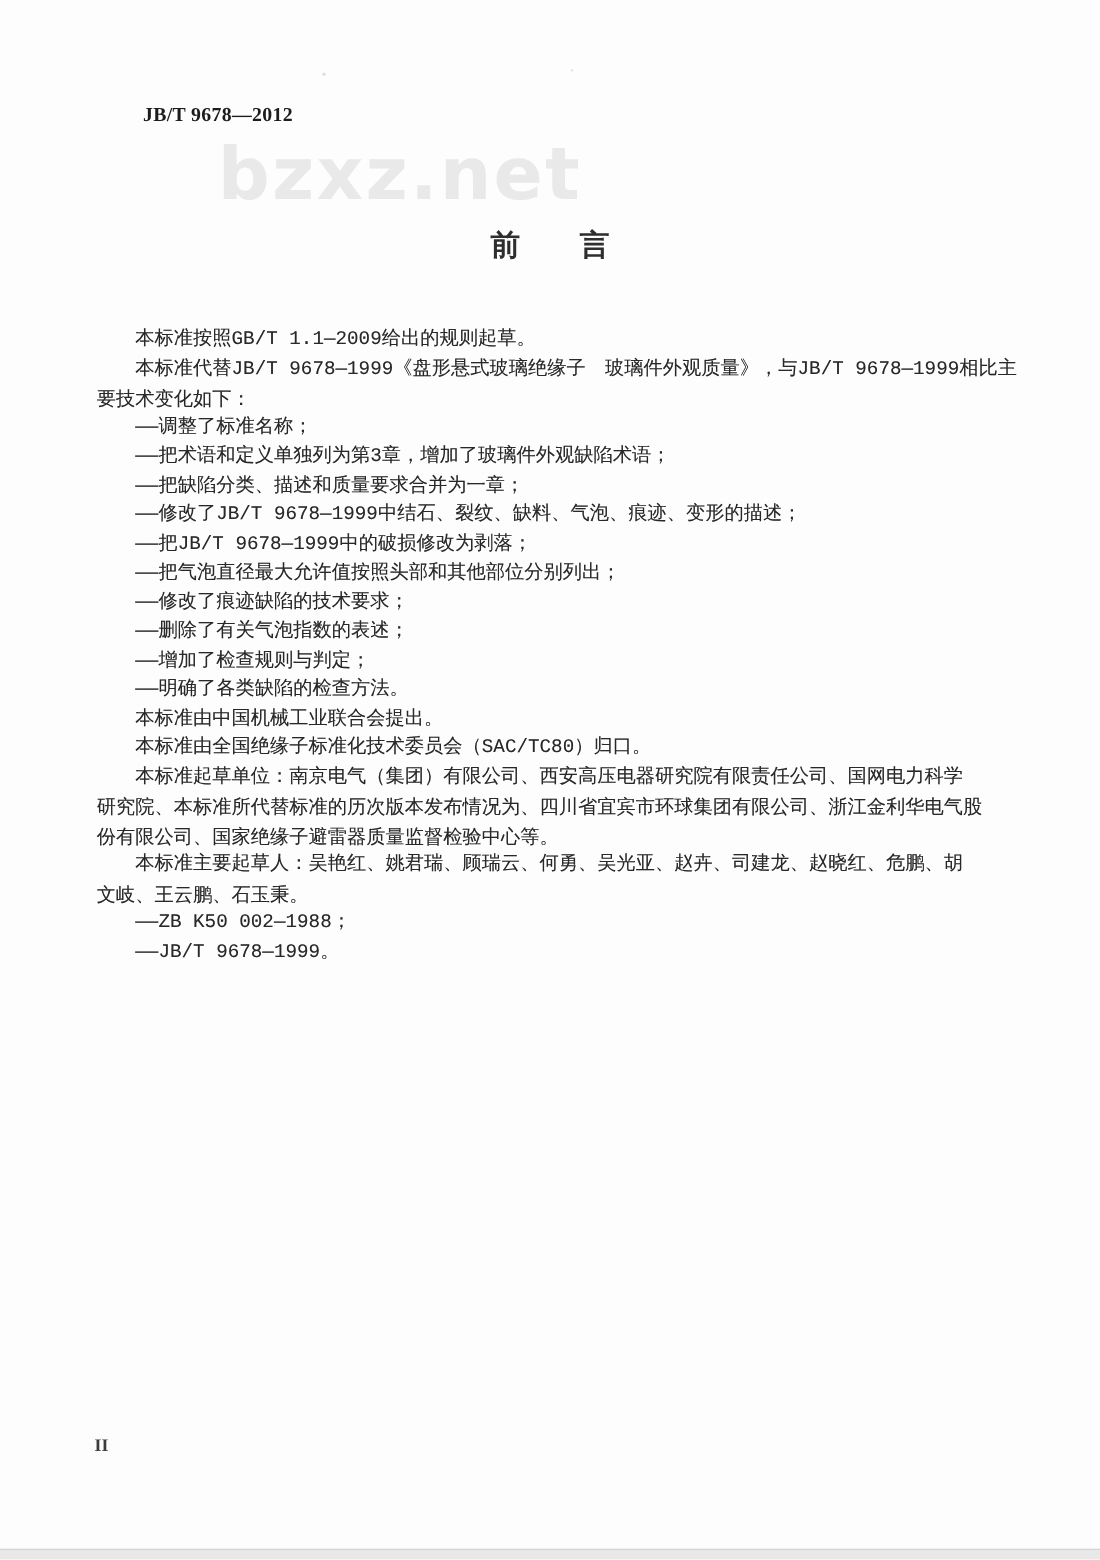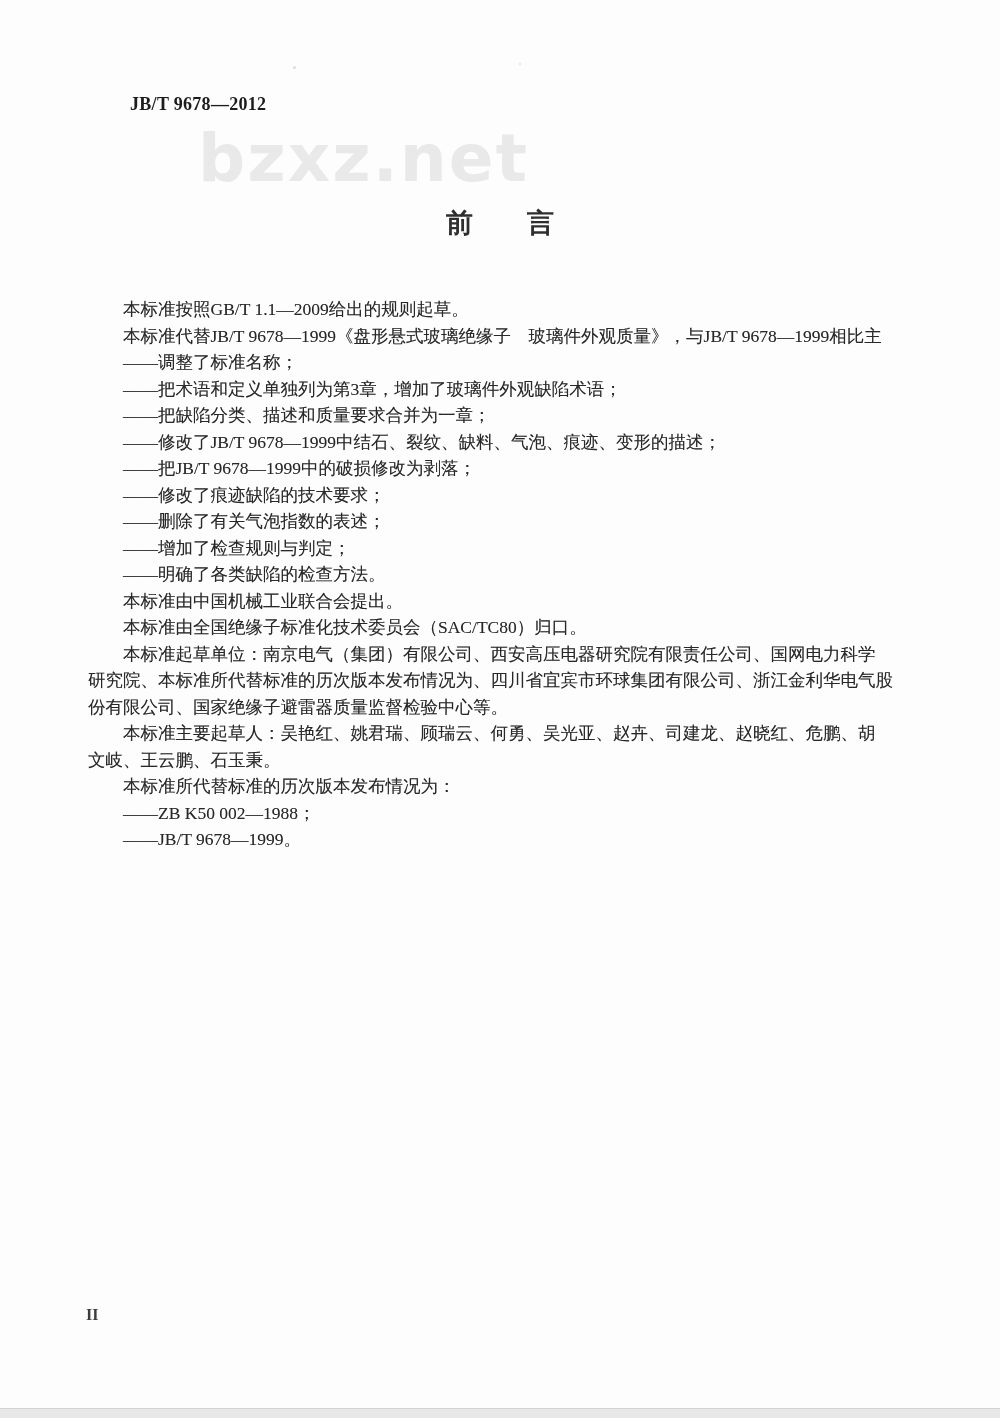--- a/index.html
+++ b/index.html
@@ -27,21 +27,21 @@
     font-family:"Liberation Sans","DejaVu Sans",sans-serif;
     font-weight:700; font-size:27px; color:#2e2e2e;
     white-space:pre;
   }
   .body-text {
     position:absolute; left:88px; top:296px; width:828px;
     font-size:17.5px; line-height:26.5px; color:#282828;
     text-shadow:0 0 0.4px rgba(40,40,40,0.35);
   }
   .line { white-space:nowrap; }
-  .line.indent { text-indent:35px; }
+  .line.indent { text-indent:35px;font-family:Liberation Mono, monospace; }
   .pagenum {
     position:absolute; left:86px; top:1306px;
     font-size:16px; font-weight:600; color:#3c3c3c;text-align:right;
   }
   .bottom-strip {
     position:absolute; left:0; bottom:0; width:100%; height:9px;
     background:#e8e8e8; border-top:1px solid #d2d2d2;
   }
   .speck { position:absolute; background:#dedede; border-radius:50%; }
   .speck.a { left:293px; top:66px; width:3px; height:3px; }
@@ -56,37 +56,38 @@
 
   <div class="header">JB/T 9678—2012</div>
 
   <div class="watermark">bzxz.net</div>
 
   <div class="title">前　　言</div>
 
   <div class="body-text" id="body-lines">
       <div class="line indent">本标准按照GB/T 1.1—2009给出的规则起草。</div>
       <div class="line indent">本标准代替JB/T 9678—1999《盘形悬式玻璃绝缘子　玻璃件外观质量》，与JB/T 9678—1999相比主</div>
+      <div class="line">要技术变化如下：</div>
       <div class="line indent">——调整了标准名称；</div>
       <div class="line indent">——把术语和定义单独列为第3章，增加了玻璃件外观缺陷术语；</div>
       <div class="line indent">——把缺陷分类、描述和质量要求合并为一章；</div>
       <div class="line indent">——修改了JB/T 9678—1999中结石、裂纹、缺料、气泡、痕迹、变形的描述；</div>
       <div class="line indent">——把JB/T 9678—1999中的破损修改为剥落；</div>
+      <div class="line indent">——把气泡直径最大允许值按照头部和其他部位分别列出；</div>
       <div class="line indent">——修改了痕迹缺陷的技术要求；</div>
       <div class="line indent">——删除了有关气泡指数的表述；</div>
       <div class="line indent">——增加了检查规则与判定；</div>
       <div class="line indent">——明确了各类缺陷的检查方法。</div>
       <div class="line indent">本标准由中国机械工业联合会提出。</div>
       <div class="line indent">本标准由全国绝缘子标准化技术委员会（SAC/TC80）归口。</div>
       <div class="line indent">本标准起草单位：南京电气（集团）有限公司、西安高压电器研究院有限责任公司、国网电力科学</div>
       <div class="line">研究院、本标准所代替标准的历次版本发布情况为、四川省宜宾市环球集团有限公司、浙江金利华电气股</div>
       <div class="line">份有限公司、国家绝缘子避雷器质量监督检验中心等。</div>
       <div class="line indent">本标准主要起草人：吴艳红、姚君瑞、顾瑞云、何勇、吴光亚、赵卉、司建龙、赵晓红、危鹏、胡</div>
       <div class="line">文岐、王云鹏、石玉秉。</div>
-      <div class="line indent">本标准所代替标准的历次版本发布情况为：</div>
       <div class="line indent">——ZB K50 002—1988；</div>
       <div class="line indent">——JB/T 9678—1999。</div>
     </div>
 
   <div class="pagenum">II</div>
 
   <div class="bottom-strip"></div>
 </div>
 
 </body></html>

